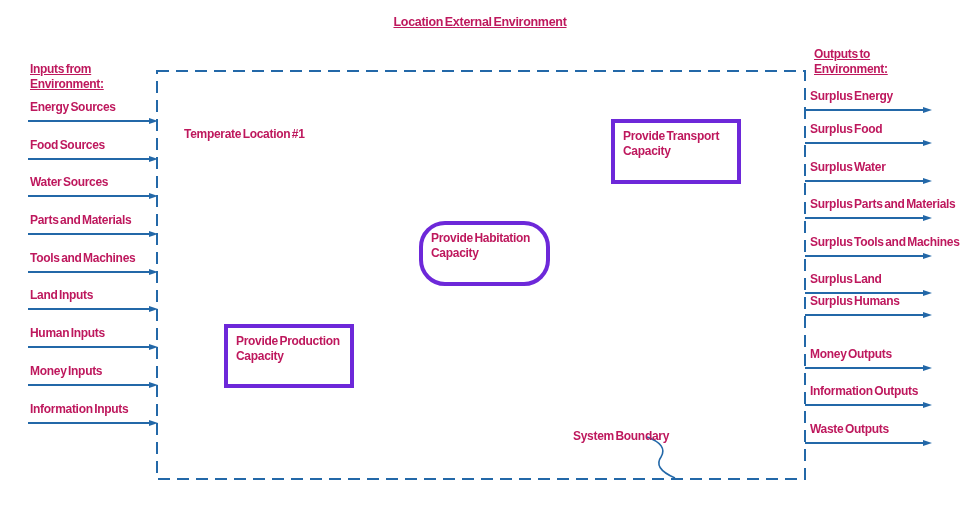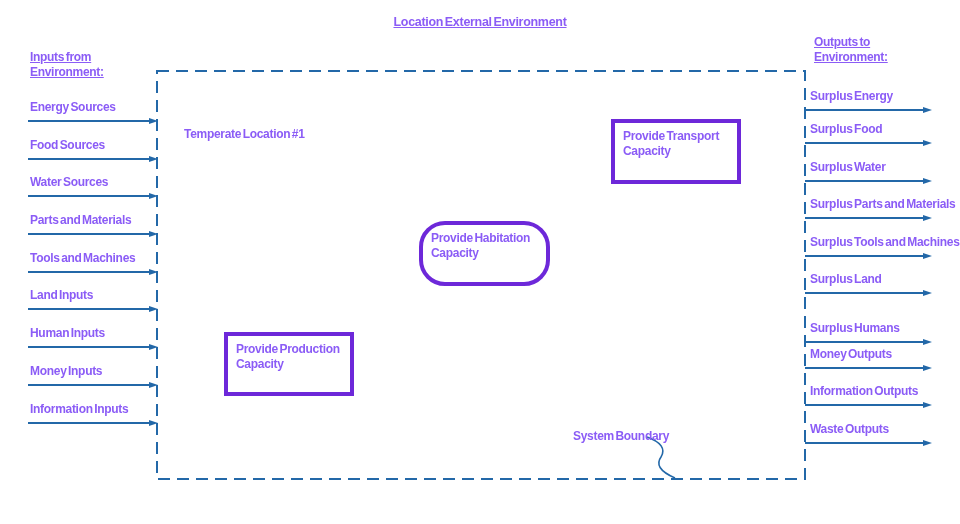--- a/index.html
+++ b/index.html
@@ -4,38 +4,39 @@
 <style>
   html, body { margin: 0; padding: 0; background: #ffffff; }
   .canvas {
     position: relative;
     width: 960px;
     height: 524px;
     background: #ffffff;
     font-family: "Liberation Sans", sans-serif;
     font-weight: bold;
     font-size: 12px;
-    color: #8b5cf6;
+    color: #be185d;
     letter-spacing: -0.3px;
     word-spacing: -1.5px;
     overflow: hidden;
   }
   .page-title {
     position: absolute;
     top: 15px;
     left: 0;
     width: 100%;
     text-align: center;
     text-decoration: underline;
     font-size: 12.5px;
   }
   .io-heading {
     position: absolute;
     text-decoration: underline;
     line-height: 15px;
+    margin-top: 12px;
   }
   .inputs-heading { left: 30px; top: 50px; width: 90px; }
   .outputs-heading { left: 814px; top: 35px; width: 100px; }
   .io-item { position: absolute; height: 24px; }
   .io-item .io-label { position: absolute; left: 0; top: 0; line-height: 14px; white-space: nowrap; }
   .arrow { position: absolute; top: 18px; height: 8px; }
   .arrow .shaft { position: absolute; left: 0; top: 2px; height: 2px; background: #2368a8; }
   .arrow .head {
     position: absolute; top: 0; width: 0; height: 0;
     border-left: 9px solid #2368a8;
@@ -57,21 +58,21 @@
   .func-box {
     position: absolute;
     border: 4px solid #6d28d9;
     background: #ffffff;
     padding: 6px 8px;
     line-height: 15px;
     box-sizing: border-box;
   }
   .box-transport  { left: 611px; top: 119px; width: 130px; height: 65px; }
   .box-habitation { left: 419px; top: 221px; width: 131px; height: 65px; border-radius: 26px; }
-  .box-production { left: 224px; top: 324px; width: 130px; height: 64px; margin-top: 8px; }
+  .box-production { left: 224px; top: 324px; width: 130px; height: 64px; }
   .boundary-svg { position: absolute; left: 0; top: 0; pointer-events: none; }
   .sysboundary-label {
     position: absolute; left: 573px; top: 429px;
   }
 </style>
 </head>
 <body>
 
 <div class="canvas">
 
@@ -186,21 +187,21 @@
         <span class="head"></span>
       </div>
   </div>
   <div class="io-item output-item" style="top:272px">
     <div class="io-label">Surplus Land</div>
     <div class="arrow">
         <span class="shaft"></span>
         <span class="head"></span>
       </div>
   </div>
-  <div class="io-item output-item" style="top:321px">
+  <div class="io-item output-item" style="top:294px">
     <div class="io-label">Surplus Humans</div>
     <div class="arrow">
         <span class="shaft"></span>
         <span class="head"></span>
       </div>
   </div>
   <div class="io-item output-item" style="top:347px">
     <div class="io-label">Money Outputs</div>
     <div class="arrow">
         <span class="shaft"></span>

